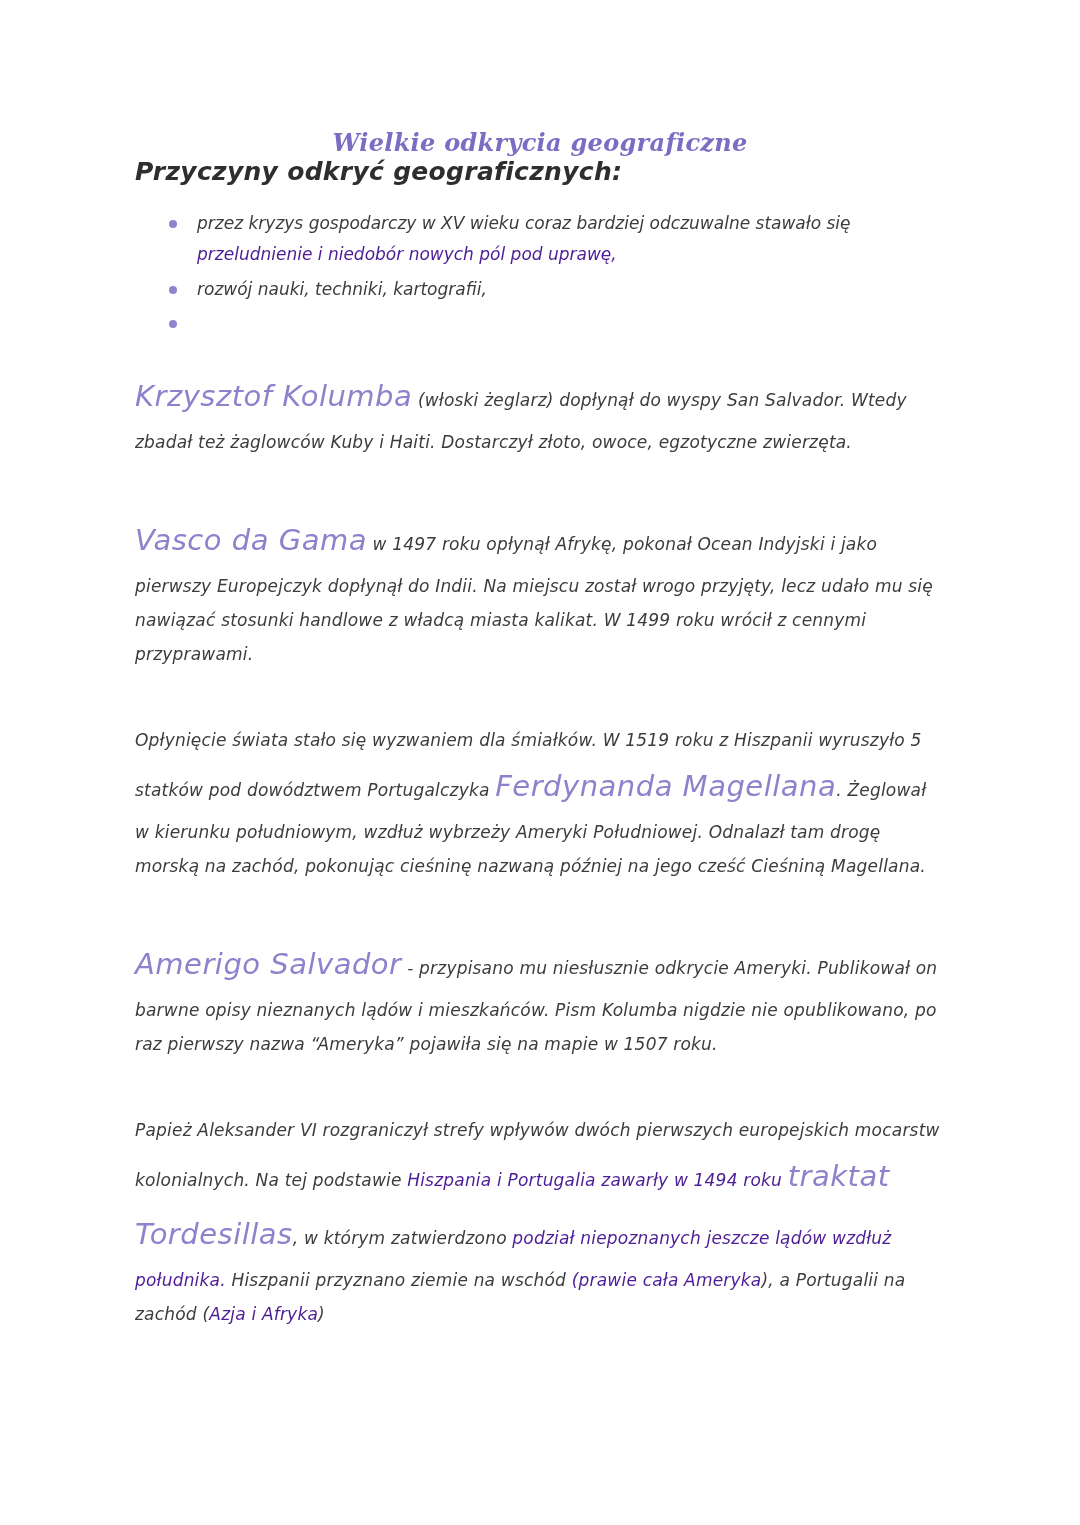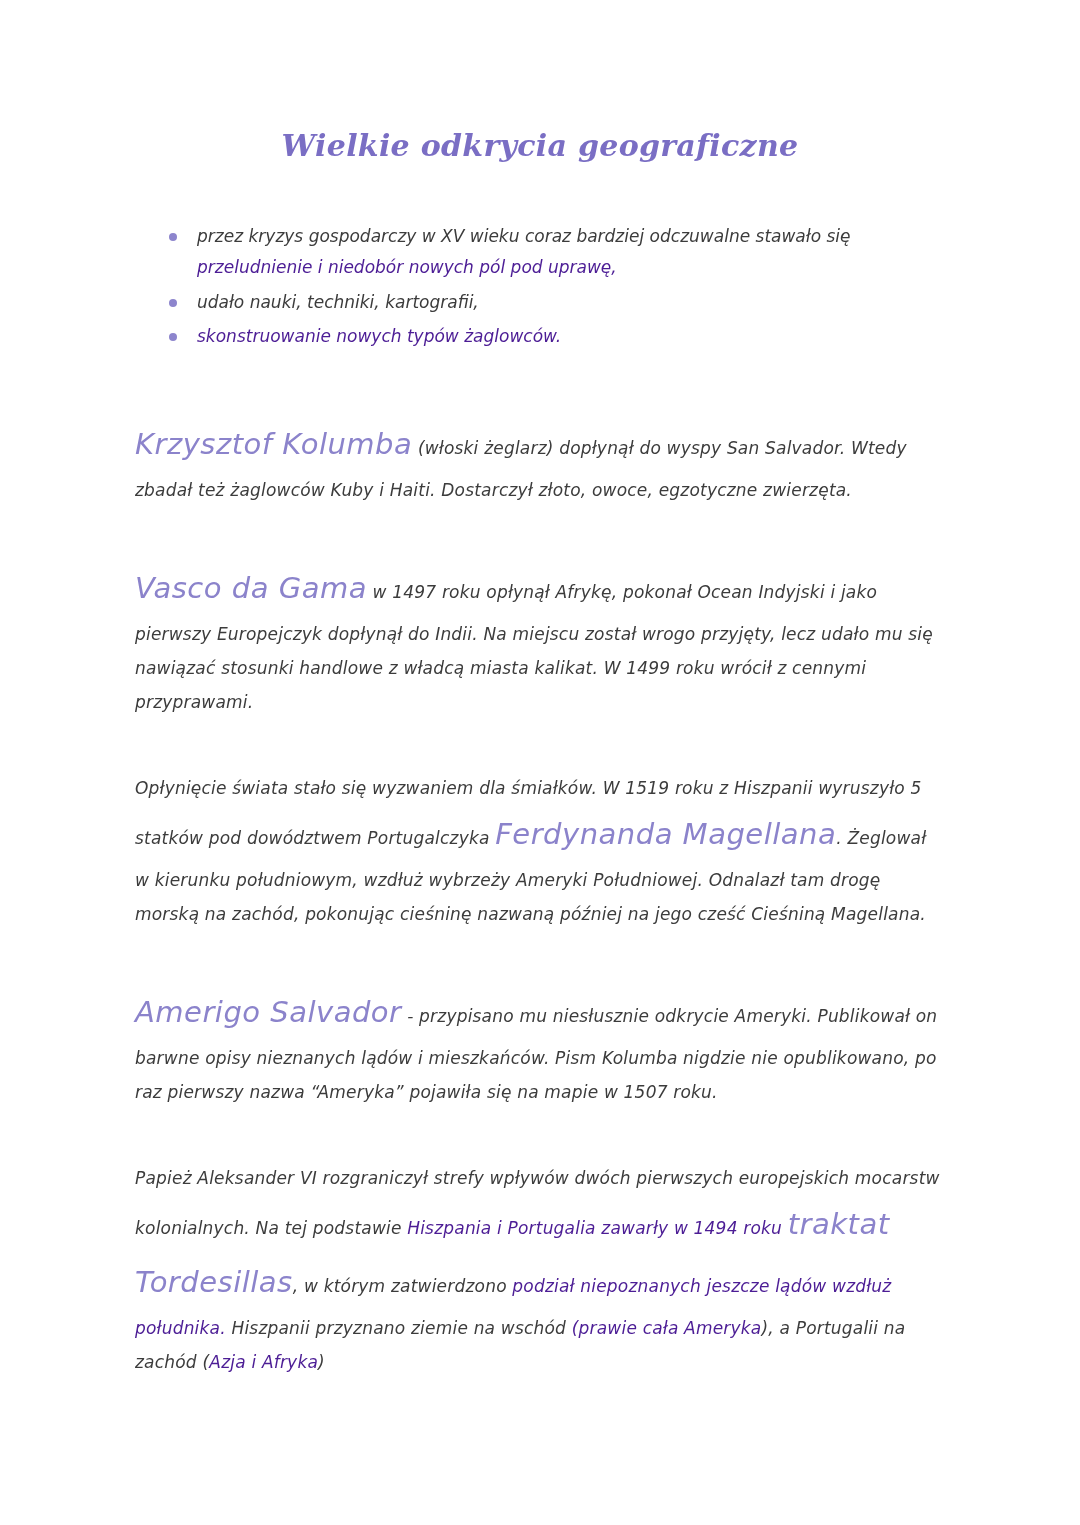--- a/index.html
+++ b/index.html
@@ -14,24 +14,23 @@
     margin: 0 auto;
     background: #ffffff;
     padding: 128px 135px 80px 135px;
   }
   
   .doc-title {
     text-align: center;
     font-family: "DejaVu Serif", serif;
     font-style: italic;
     font-weight: bold;
-    font-size: 30px;
+    font-size: 24px;
     color: #7a6ec4;
     letter-spacing: 0.3px;
-    margin-bottom: 58px;
   }
   
   .causes-heading {
     font-style: italic;
     font-weight: bold;
     font-size: 25px;
     color: #2e2e2e;
     margin-bottom: 22px;
     letter-spacing: 0.3px;
   }
@@ -77,29 +76,30 @@
   .t { white-space: pre-wrap; }
 </style>
 </head>
 <body>
 
 <div class="page">
 
   <h1 class="doc-title">Wielkie odkrycia geograficzne</h1>
 
   <div class="section">
+    <h2 class="causes-heading">Przyczyny odkryć geograficznych:</h2>
     <ul class="bullets">
       <li>
         <span class="dot"></span><span class="t">przez kryzys gospodarczy w XV wieku coraz bardziej odczuwalne stawało się </span><span class="t purple">przeludnienie i niedobór nowych pól pod uprawę,</span>
       </li>
       <li>
-        <span class="dot"></span><span class="t">udało nauki, techniki, kartografii,</span>
+        <span class="dot"></span><span class="t">rozwój nauki, techniki, kartografii,</span>
       </li>
       <li>
-        <span class="dot"></span><span class="t purple">skonstruowanie nowych typów żaglowców.</span>
+        <span class="dot"></span>
       </li>
     </ul>
   </div>
 
   <div class="section">
     <p class="para">
       <span class="big-name">Krzysztof Kolumba</span><span class="t"> (włoski żeglarz) dopłynął do wyspy San Salvador. Wtedy zbadał też żaglowców Kuby i Haiti. Dostarczył złoto, owoce, egzotyczne zwierzęta.</span>
     </p>
   </div>
 

